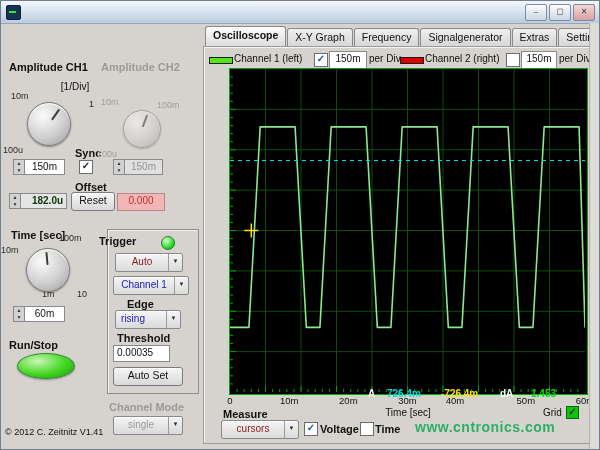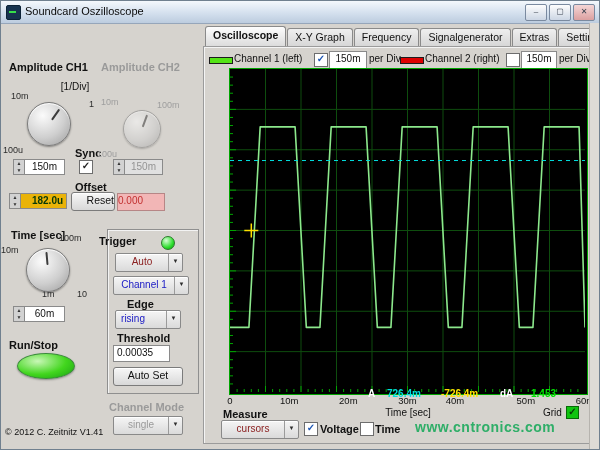--- a/index.html
+++ b/index.html
@@ -29,24 +29,24 @@
   .knob.gray{opacity:.55;}
   .nwrap{position:absolute;left:0;top:0;right:0;bottom:0;}
   .needle{position:absolute;left:50%;margin-left:-1px;top:3px;width:2px;height:13px;background:#3c3c3c;border-radius:1px;}
   .kmark{position:absolute;font-size:9px;color:#2b2b2b;white-space:nowrap;}
   .kmark.gray{color:#9e9e9e;}
   .spin{position:absolute;height:16px;display:flex;}
   .spin .btns{width:10px;border:1px solid #8a8a8a;background:#d2d2d2;display:flex;flex-direction:column;}
   .spin .btns div{flex:1;font-size:5px;line-height:7px;text-align:center;color:#333;}
   .spin .sval{flex:1;border:1px solid #8a8a8a;border-left:none;background:#fff;
     font-size:10px;line-height:13px;text-align:center;}
-  .spin.green .sval{background:#eab308;color:#062;color:#073807;font-weight:bold;padding-left:8px;}
+  .spin.green .sval{background:#e5e5e5;color:#062;color:#073807;font-weight:bold;padding-left:8px;}
   .spin.dgray .sval{background:#e0e0e0;color:#949494;}
   .pinkbox{position:absolute;height:16px;background:#f2b6b6;border:1px solid #b78686;
-    color:#c23030;font-size:10px;line-height:14px;}
+    color:#c23030;font-size:10px;line-height:14px;text-align:center;}
   .combo{position:absolute;height:17px;display:flex;align-items:stretch;border:1px solid #898989;
     border-radius:2px;background:linear-gradient(#f5f5f5,#dadada);box-shadow:inset 0 1px 0 #fff;}
   .combo .val{flex:1;font-size:10px;line-height:15px;text-align:center;}
   .combo .arr{width:13px;border-left:1px solid #9b9b9b;font-size:6px;line-height:15px;text-align:center;color:#2e2e2e;}
   .combo.maroon .val{color:#8b2020;}
   .combo.blue .val{color:#1818c4;}
   .combo.gray .val{color:#9a9a9a;}
   .cb{position:absolute;width:12px;height:12px;background:#fff;border:1px solid #6d6d6d;
     font-size:10px;line-height:10px;text-align:center;color:#1c55b4;font-weight:bold;}
   .cb span{display:none;}
@@ -83,21 +83,20 @@
 </style>
 </head>
 <body>
 
 <div class="win">
 
   <div class="titlebar">
     <span class="appicon">
         <i></i>
       </span>
-    <span class="wtitle">Soundcard Oszilloscope</span>
     <span class="winbtns">
       <span class="wbtn">–</span>
       <span class="wbtn">▢</span>
       <span class="wbtn close">✕</span>
     </span>
   </div>
 
   <div class="abs" style="left:0;top:22px;width:202px;height:428px;">
 
 
@@ -141,21 +140,21 @@
     </div>
 
     <span class="lbl b" style="left:74px;top:158px;">Offset</span>
     <div class="spin green" style="left:8px;top:170px;width:58px;">
       <span class="btns">
           <div>▲</div>
           <div>▼</div>
         </span>
       <span class="sval">182.0u</span>
     </div>
-    <div class="btn" style="left:70px;top:169px;width:42px;height:17px;line-height:15px;text-align:right;">Reset</div>
+    <div class="btn" style="left:70px;top:169px;width:42px;height:17px;line-height:15px;">Reset</div>
     <div class="pinkbox" style="left:116px;top:170px;width:46px;">0.000</div>
 
     <span class="lbl b" style="left:10px;top:206px;">Time [sec]</span>
     <span class="kmark" style="left:58px;top:210px;">100m</span>
     <span class="kmark" style="left:0px;top:222px;">10m</span>
     <span class="kmark" style="left:8px;top:266px;margin-left:33px;">1m</span>
     <span class="kmark" style="left:76px;top:266px;">10</span>
     <div class="knob" style="left:25px;top:225px;width:42px;height:42px;">
       <div class="nwrap" style="transform:rotate(-5deg);">
           <div class="needle"></div>

